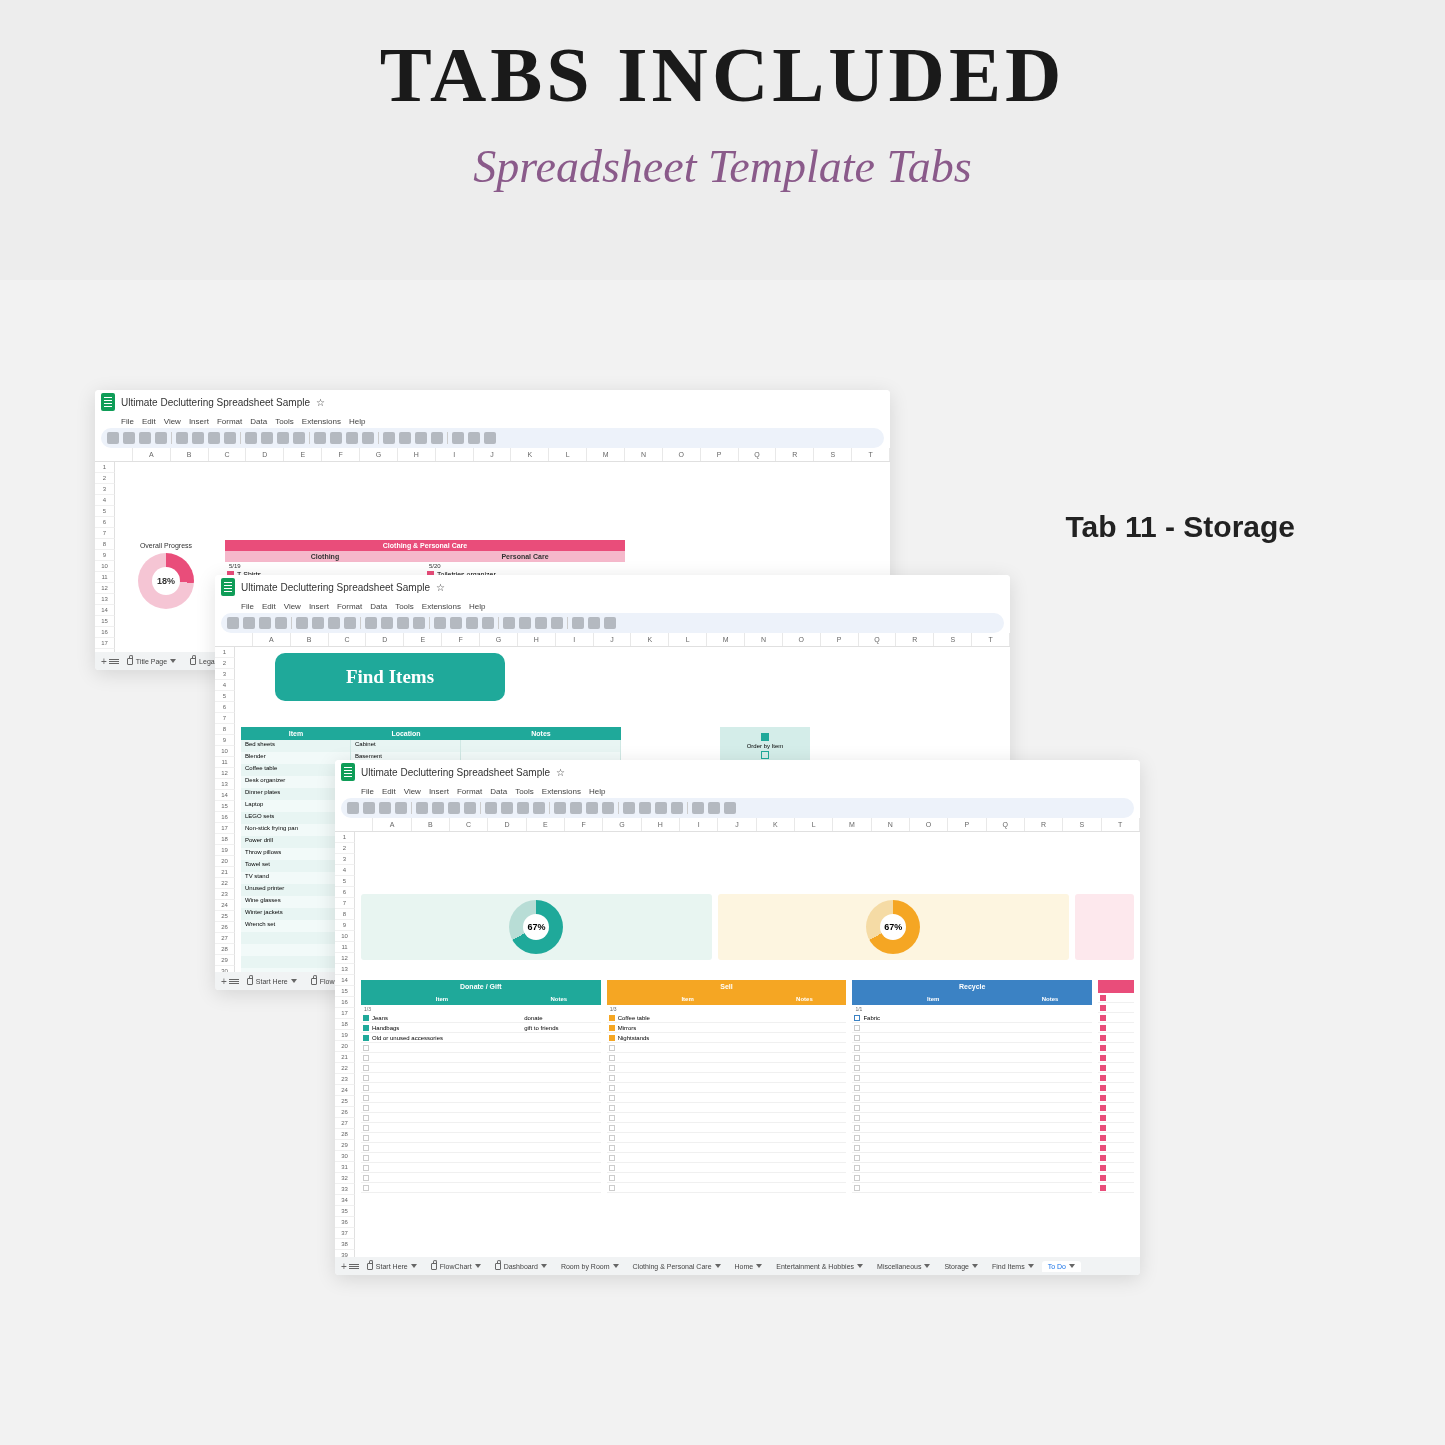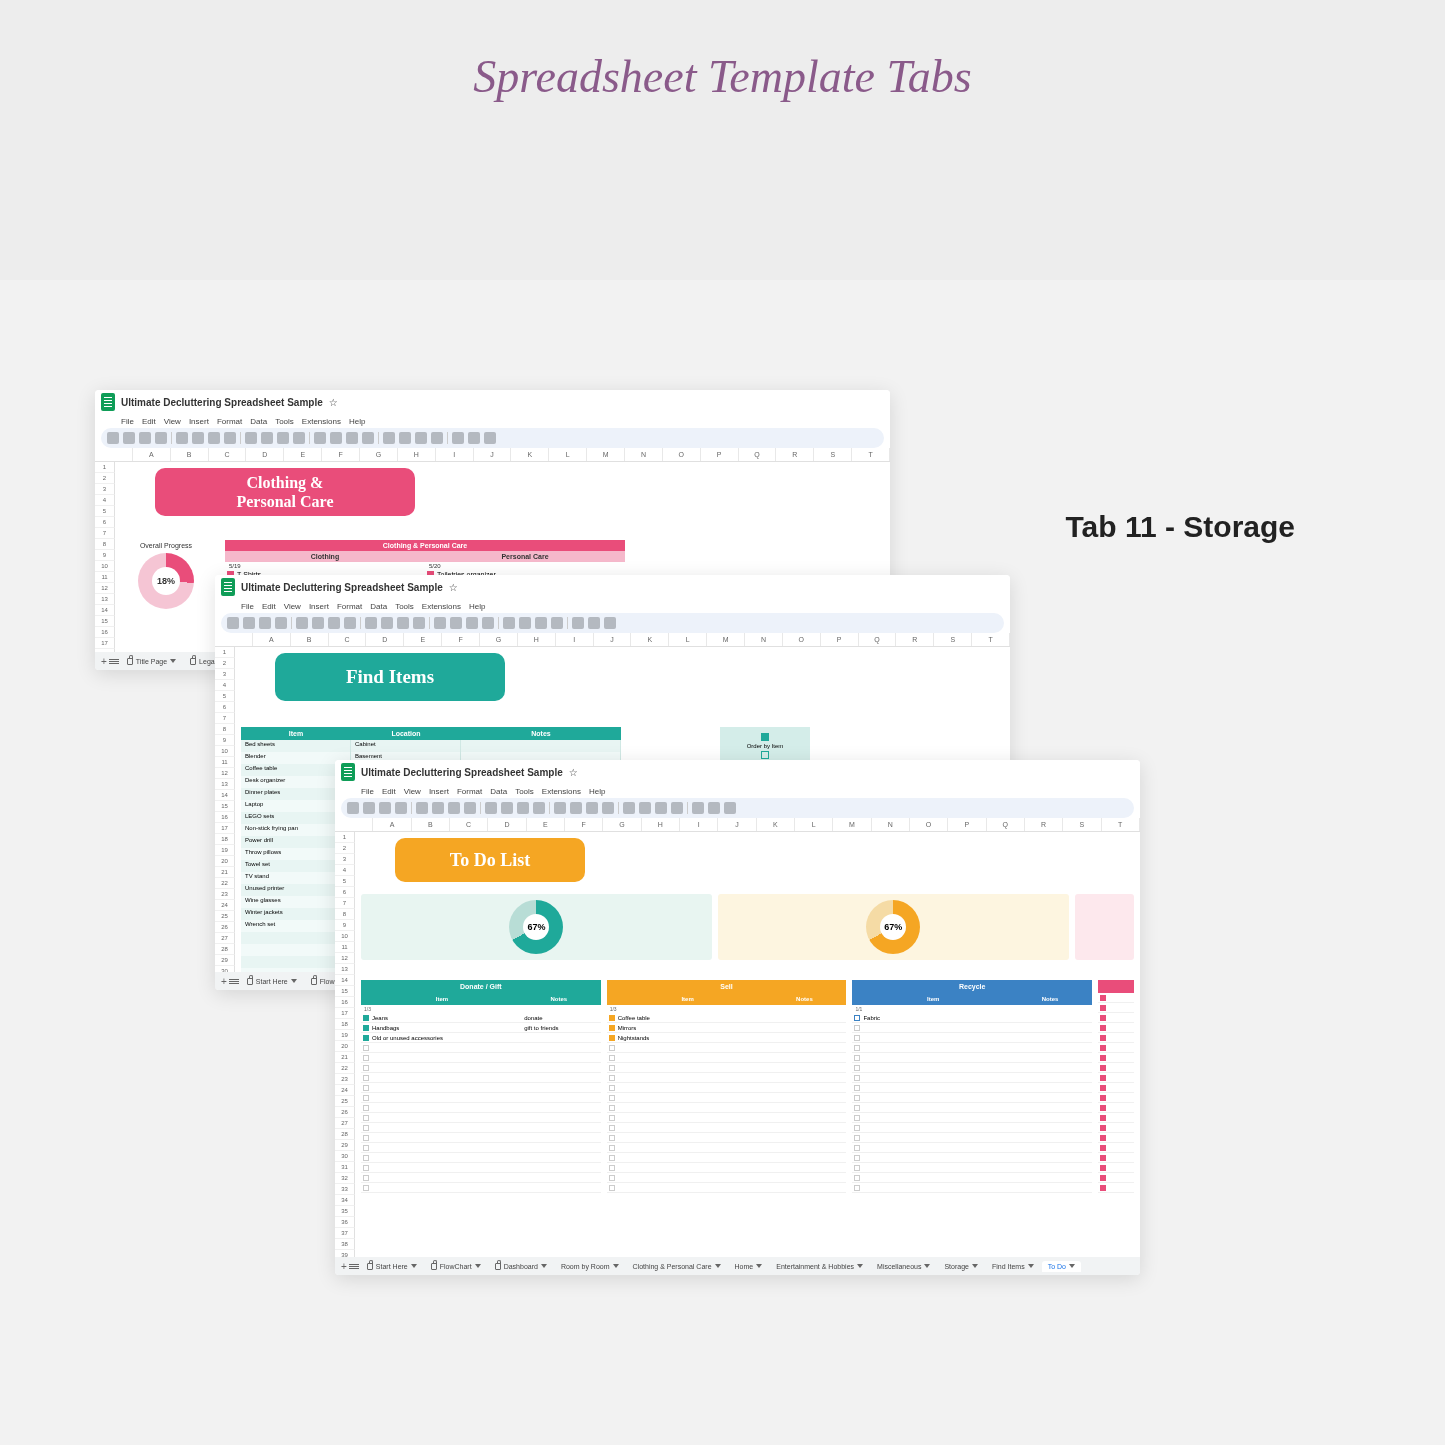--- a/index.html
+++ b/index.html
@@ -12,21 +12,21 @@
 .shot1{left:95px;top:110px;width:795px;height:280px}
 .shot2{left:215px;top:295px;width:795px;height:415px}
 .shot3{left:335px;top:480px;width:805px;height:515px}
 .lbl{position:absolute;font-size:30px;font-weight:700;color:#222}
 .lbl1{right:150px;top:230px}
 .lbl2{right:80px;top:435px}
 .lbl3{left:100px;top:870px;width:260px}
 .sheet-header{height:24px;background:#fff;display:flex;align-items:center;padding:3px 6px;gap:6px;font-size:10px;color:#333}
 .sheets-icon{width:14px;height:18px;background:#0f9d58;border-radius:2px;position:relative}
 .sheets-icon::after{content:'';position:absolute;inset:4px 3px;background:repeating-linear-gradient(#fff 0 1px,transparent 1px 3px)}
-.doc-title{font-weight:700}
+.doc-title{font-weight:400}
 .menu-bar{height:14px;background:#fff;display:flex;gap:8px;padding:0 26px;font-size:8px;color:#444;align-items:center}
 .toolbar{height:20px;background:#edf2fa;border-radius:10px;margin:0 6px;display:flex;align-items:center;gap:4px;padding:0 6px}
 .tb-item{width:12px;height:12px;background:#5f6368;opacity:.4;border-radius:2px}
 .tb-sep{width:1px;height:12px;background:#ccc}
 .col-headers{height:14px;background:#fff;display:flex;font-size:7px;color:#666;border-bottom:1px solid #e0e0e0}
 .ch{flex:1;border-right:1px solid #e8e8e8;text-align:center;line-height:14px}
 .ch-row{width:20px}
 .grid-body{display:flex;height:calc(100% - 72px)}
 .row-nums{width:20px;display:flex;flex-direction:column;font-size:6px;color:#666;text-align:center}
 .rn{height:11px;border-bottom:1px solid #f0f0f0;border-right:1px solid #e0e0e0;line-height:11px}
@@ -103,20 +103,21 @@
 .lock::before{content:'';position:absolute;top:-4px;left:1px;width:2px;height:3px;border:1px solid #666;border-bottom:none;border-radius:3px 3px 0 0}
 .tri{width:0;height:0;border-left:3px solid transparent;border-right:3px solid transparent;border-top:4px solid #666}
 .burger{width:10px;display:flex;flex-direction:column;gap:1px}
 .burger span{height:1px;background:#666}
 .plus{font-size:10px;color:#666}
 </style>
 </head>
 <body>
 
 <div class="header">
+  <div class="title">TABS INCLUDED</div>
   <div class="subtitle">Spreadsheet Template Tabs</div>
 </div>
 
 <div class="content">
 
   <div class="lbl lbl1">Tab 11 - Storage</div>
 
   <div class="shot shot1">
     <div class="sheet-header">
       <div class="sheets-icon"></div>
@@ -202,24 +203,20 @@
           <div class="rn">11</div>
           <div class="rn">12</div>
           <div class="rn">13</div>
           <div class="rn">14</div>
           <div class="rn">15</div>
           <div class="rn">16</div>
           <div class="rn">17</div>
           <div class="rn">18</div>
         </div>
       <div class="cells">
-        <div class="banner banner-pink">
-            <span style="white-space:pre-line">Clothing &amp;
-Personal Care</span>
-          </div>
         <div class="s1-progress">
           <div>Overall Progress</div>
           <div class="donut donut-pink">
               <span class="donut-lbl">18%</span>
             </div>
         </div>
         <div class="s1-table">
           <div class="s1-th">Clothing &amp; Personal Care</div>
           <div class="s1-sub">
               <div>Clothing</div>
@@ -638,23 +635,20 @@
           <div class="rn">33</div>
           <div class="rn">34</div>
           <div class="rn">35</div>
           <div class="rn">36</div>
           <div class="rn">37</div>
           <div class="rn">38</div>
           <div class="rn">39</div>
           <div class="rn">40</div>
         </div>
       <div class="cells">
-        <div class="banner banner-orange">
-            <span>To Do List</span>
-          </div>
         <div class="s3-cards">
           <div class="card card-teal">
               <div class="donut-sm d-teal">
                 <span class="donut-lbl">67%</span>
               </div>
             </div>
           <div class="card card-yellow">
               <div class="donut-sm d-yel">
                 <span class="donut-lbl">67%</span>
               </div>

